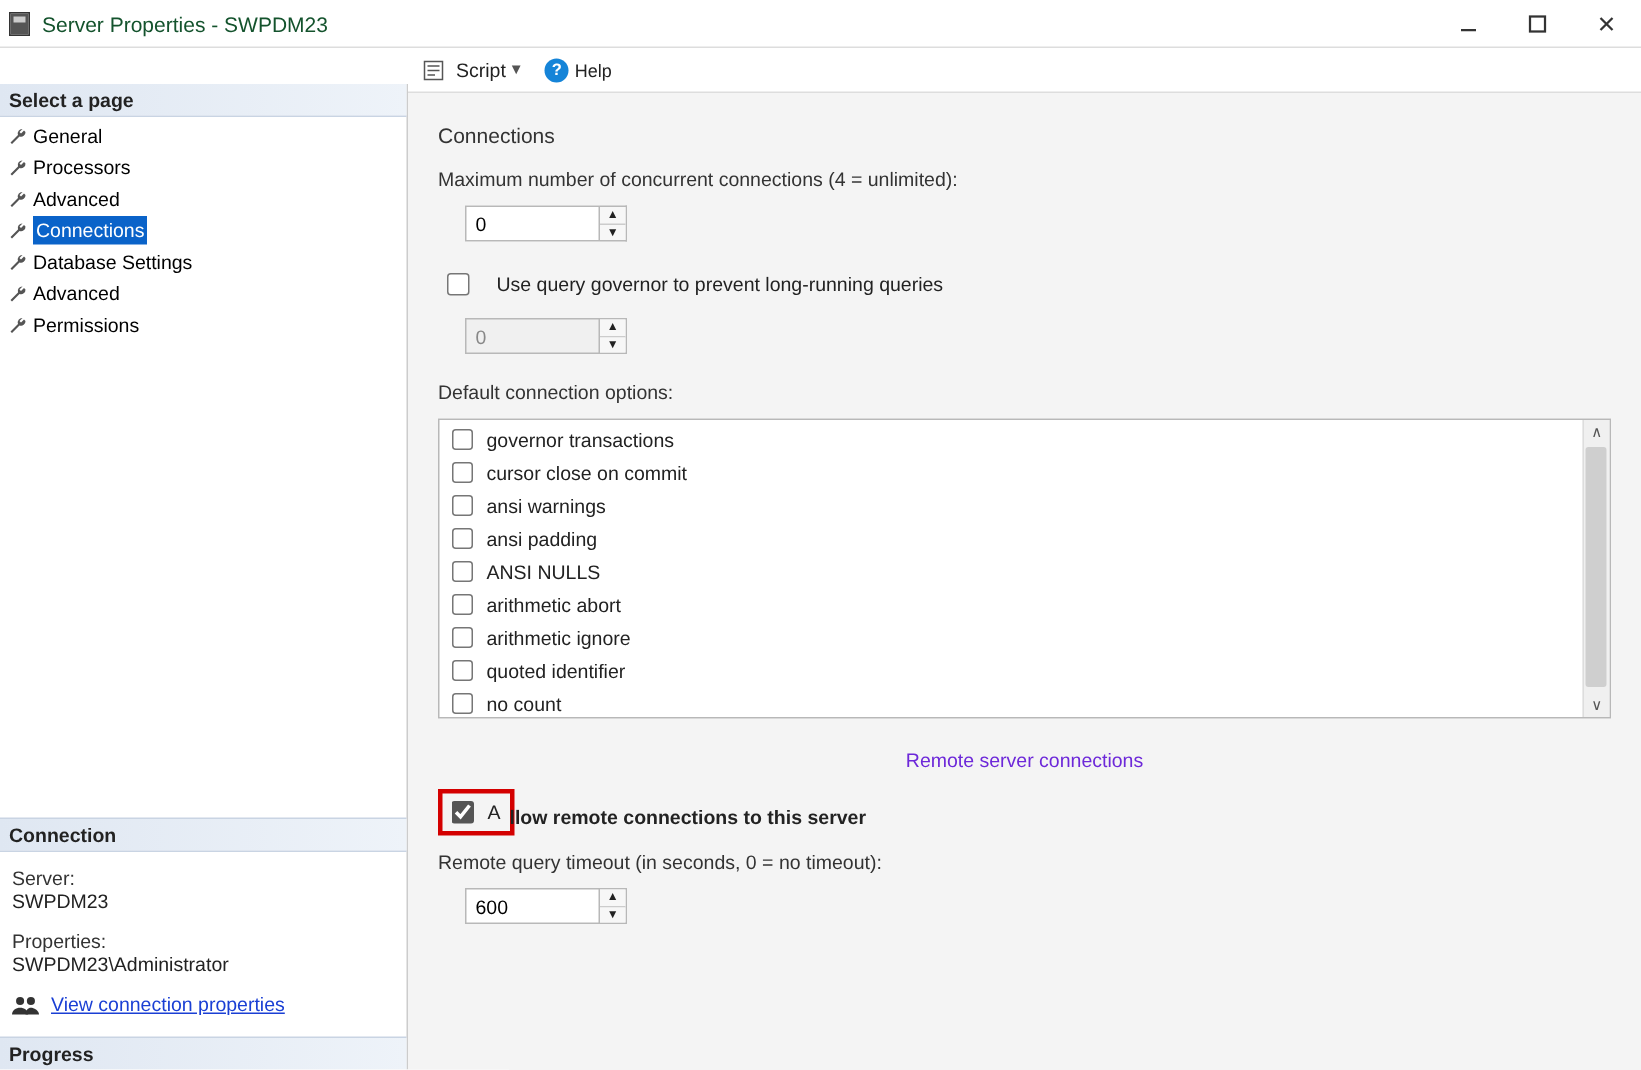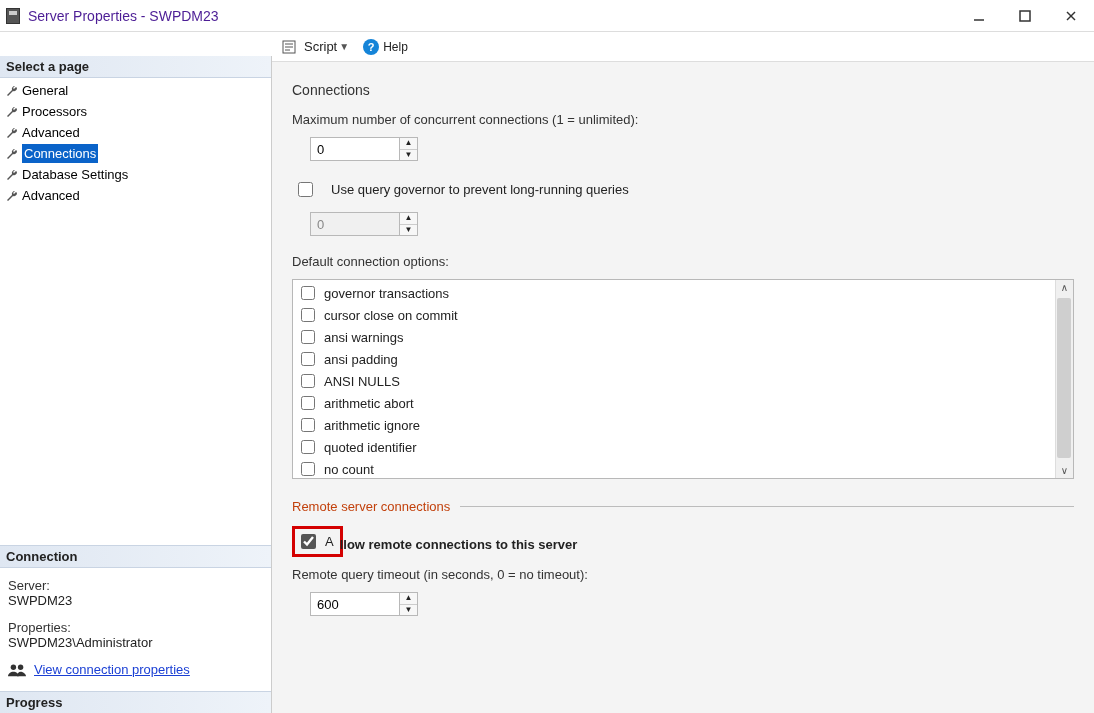--- a/index.html
+++ b/index.html
@@ -25,21 +25,21 @@
   .titlebar-icon {
     width: 14px; height: 16px;
     background: linear-gradient(#555,#555);
     border: 1px solid #333;
     margin-right: 8px;
     position: relative;
   }
   .titlebar-icon::after{
     content:""; position:absolute; top:2px; left:2px; right:2px; height:4px; background:#ccc;
   }
-  .titlebar-title { font-size: 14px; color:#4c1d95;text-align:right; }
+  .titlebar-title { font-size: 14px; color:#14532d;text-align:right; }
   .titlebar-spacer { flex:1; }
   .titlebar-btn {
     width: 46px; height: 32px;
     display:flex; align-items:center; justify-content:center;
     font-size: 14px; color:#333;
   }
   .titlebar-btn svg { width:14px; height:14px; }
 
   
   .layout { display:flex; height: calc(100% - 32px); }
@@ -179,22 +179,23 @@
     display:flex; flex-direction:column; justify-content:space-between;
     align-items:center;
   }
   .list-scrollbar .arrow { font-size:10px; color:#555; padding:2px 0;}
   .list-scrollbar .thumb {
     position:absolute; top:18px; right:2px; width:14px; height:160px;
     background:#cfcfcf; border-radius:2px;
   }
 
   .fieldset-line {
-    display:flex; align-items:center; font-size:13px; color:#c2410c;
+    display:flex; align-items:center; font-size:13px; color:#6d28d9;
     margin-bottom:12px;
+    flex-direction:column;
   }
   .fieldset-line .line { flex:1; height:1px; background:#bcbcbc; margin-left:10px;}
   .highlight-box {
     display:inline-flex; align-items:center;
     border:3px solid #d40000;
     padding:2px 6px 2px 2px;
     gap:6px;
   }
   .highlight-box input[type="checkbox"]{ width:15px; height:15px; accent-color:#555;}
 </style>
@@ -257,20 +258,26 @@
             <path d="M11 3a3 3 0 0 1-4 3L2 11l-1-1 5-5a3 3 0 0 1 3-4l-2 2 1 1 2-2z" fill="#555"></path>
           </svg>
           <span class="label-text">Database Settings</span>
         </div>
         <div class="page-item">
           <svg class="wrench" viewBox="0 0 12 12">
             <path d="M11 3a3 3 0 0 1-4 3L2 11l-1-1 5-5a3 3 0 0 1 3-4l-2 2 1 1 2-2z" fill="#555"></path>
           </svg>
           <span class="label-text">Advanced</span>
         </div>
+        <div class="page-item">
+          <svg class="wrench" viewBox="0 0 12 12">
+            <path d="M11 3a3 3 0 0 1-4 3L2 11l-1-1 5-5a3 3 0 0 1 3-4l-2 2 1 1 2-2z" fill="#555"></path>
+          </svg>
+          <span class="label-text">Permissions</span>
+        </div>
       </div>
     <div class="sidebar-flexspace"></div>
     <div class="sidebar-conn-header">Connection</div>
     <div class="sidebar-conn-body">
       <div class="lbl">Server:</div>
       <div class="val">SWPDM23</div>
       <div class="lbl">Properties:</div>
       <div class="val">SWPDM23\Administrator</div>
       <div class="conn-link-row">
         <svg class="people-icon" viewBox="0 0 20 14">
@@ -299,21 +306,21 @@
       </span>
       <span style="display:inline-flex;align-items:center;gap:4px;cursor:pointer;">
         <span class="help-icon">?</span>
         <span class="help-lbl">Help</span>
       </span>
     </div>
 
     <div class="panel">
       <div class="group-title">Connections</div>
 
-      <div class="field-label">Maximum number of concurrent connections (1 = unlimited):</div>
+      <div class="field-label">Maximum number of concurrent connections (4 = unlimited):</div>
       <div class="spinner-row">
         <input class="spinner-input" value="0" style="">
         <div class="spinner-buttons">
           <div class="sbtn">▲</div>
           <div class="sbtn">▼</div>
         </div>
       </div>
 
       <div class="checkbox-row indent">
         <input type="checkbox" style="">

